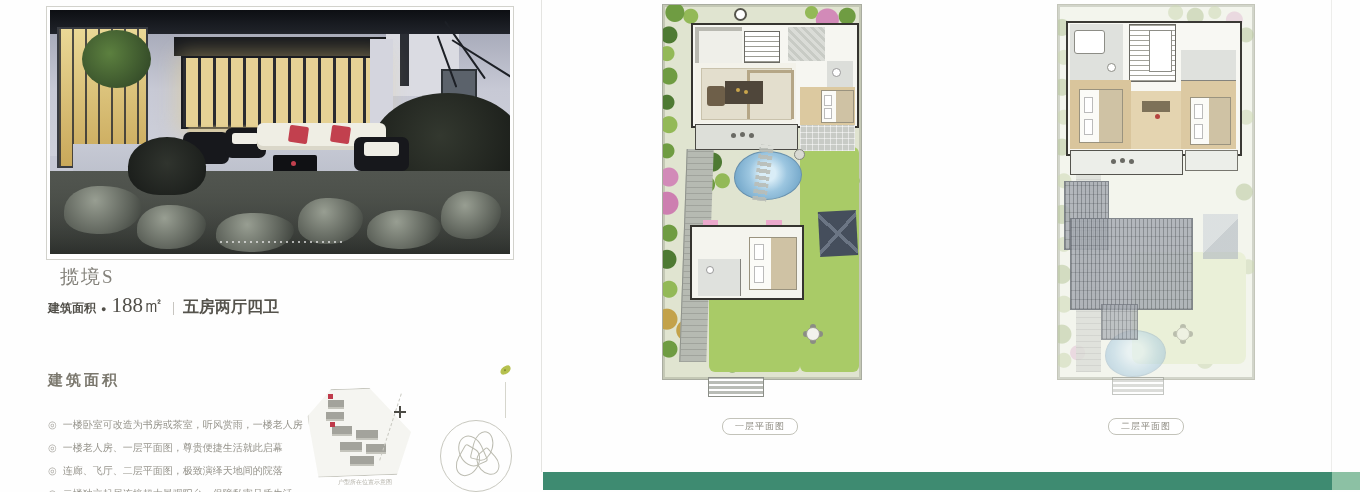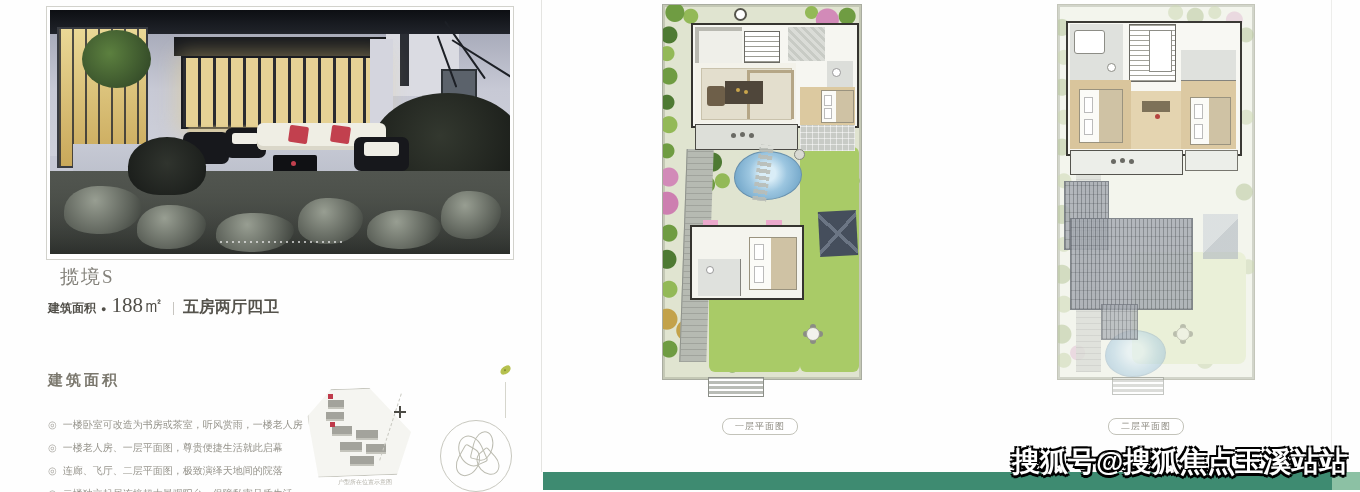--- a/index.html
+++ b/index.html
@@ -435,15 +435,14 @@
       </div>
     <div class="pl p2-balcony2"></div>
     <div class="pl round-table" style="left:60%;top:86%;opacity:.5;"></div>
   </div>
   <div class="abs steps" style="left:1112px;top:377px;width:50px;height:16px;opacity:.5;"></div>
   <div class="abs plan-label" style="left:1108px;">二层平面图</div>
 
   <div class="abs green-bar">
     <div class="green-bar-light"></div>
   </div>
-  <div class="abs watermark">搜狐号@搜狐焦点玉溪站站</div>
 
 </div>
 
 </body></html>

